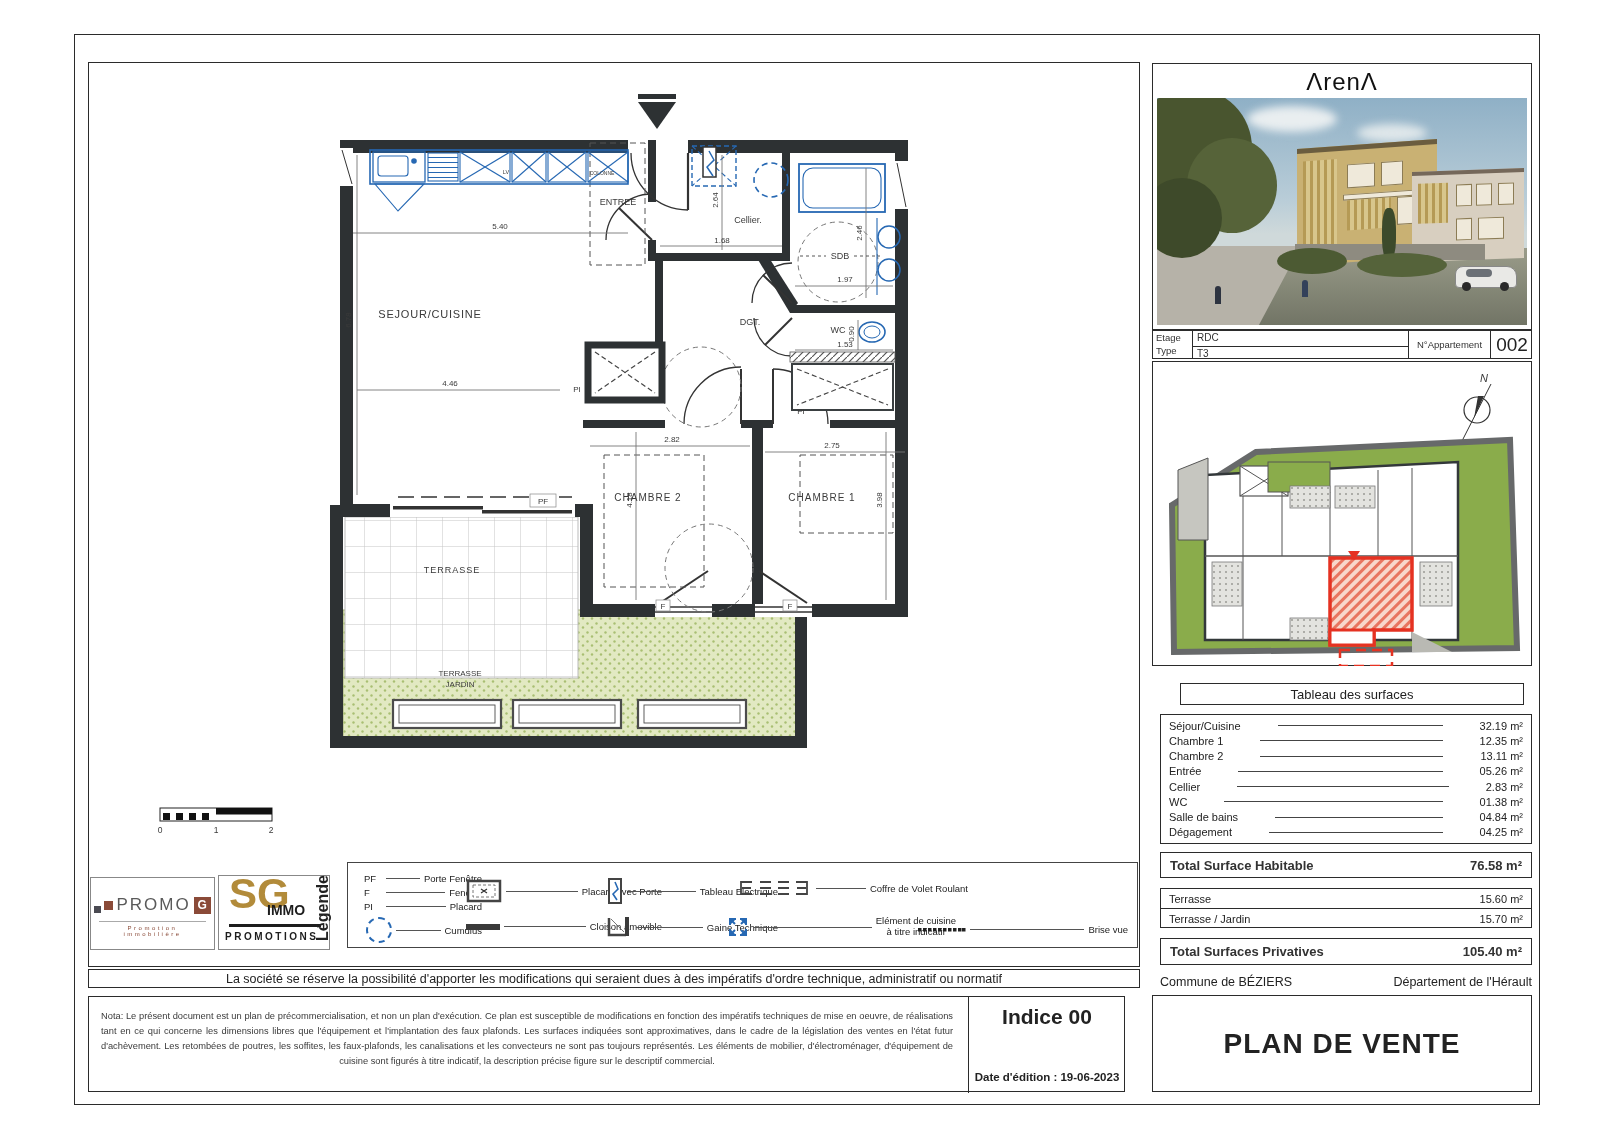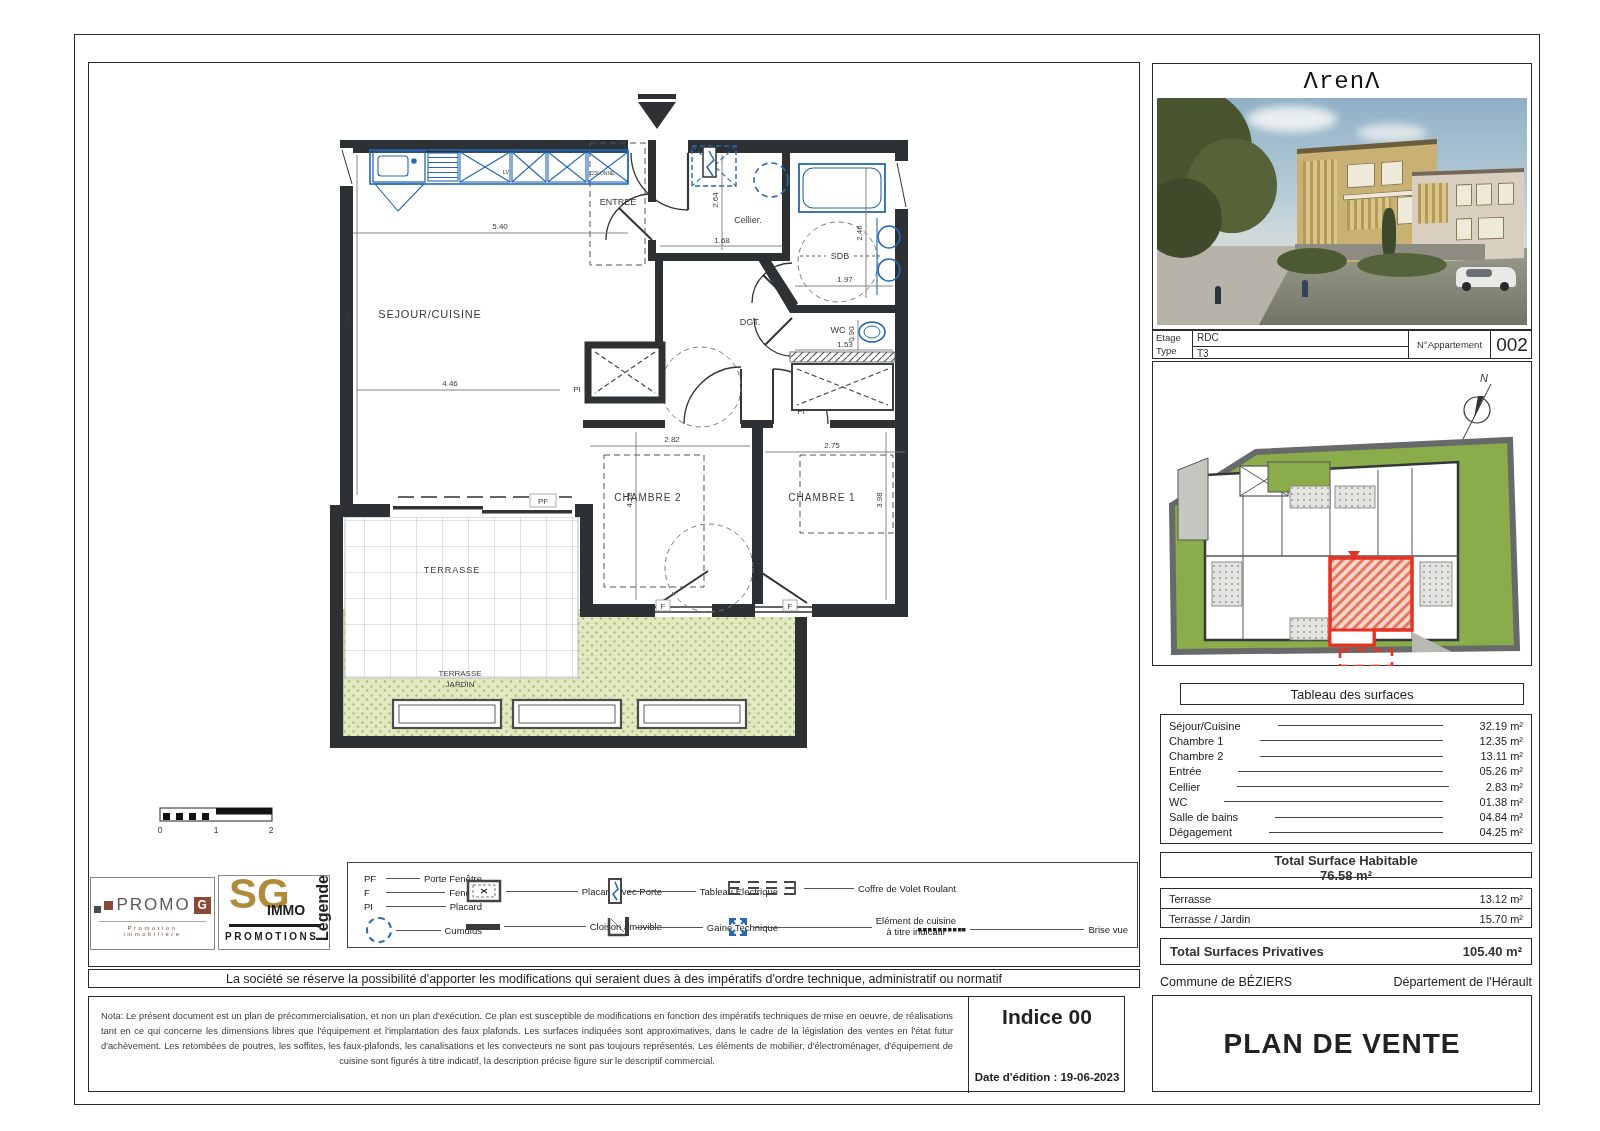--- a/index.html
+++ b/index.html
@@ -330,21 +330,21 @@
   <div class="lrow" style="left:258px;top:52px;width:172px;">
     <svg width="26" height="24" style="flex:none;">
       <polyline points="3,3 3,20 20,20" fill="none" stroke="#444" stroke-width="2.5"></polyline>
       <line x1="5" y1="4" x2="18" y2="17" stroke="#666" stroke-width="0.9"></line>
       <rect x="19" y="2" width="4" height="19" fill="#3a3a3a"></rect>
     </svg>
     <span class="lead"></span>
       <span>Gaine Technique</span>
   </div>
 
-  <div class="lrow" style="left:378px;top:16px;width:230px;">
+  <div class="lrow" style="left:390px;top:16px;width:230px;">
     <svg width="74" height="18" style="flex:none;">
       <g fill="none" stroke="#444" stroke-width="1.8">
         <path d="M14 3 H3 V15 H14 M4 9 H13"></path>
         <path d="M22 3 H33 M22 9 H33 M22 15 H33"></path>
         <path d="M40 3 H51 M40 9 H51 M40 15 H51"></path>
         <path d="M58 3 H69 V15 H58 M59 9 H68"></path>
       </g>
     </svg>
     <span class="lead"></span>
       <span>Coffre de Volet Roulant</span>
@@ -379,21 +379,21 @@
           <rect x="40" y="2" width="3.5" height="3.5"></rect>
           <rect x="44" y="2" width="3.5" height="3.5"></rect>
         </g>
     </svg>
     <span class="lead"></span>
       <span>Brise vue</span>
   </div>
 </div>
 
 <div class="abs box" style="left:1152px;top:63px;width:380px;height:267px;">
-  <div style="text-align:center;font-size:24px;letter-spacing:1px;color:#111;padding-top:4px;height:30px;font-family:Liberation Mono, monospace;">ΛrenΛ</div>
+  <div style="text-align:center;font-size:24px;letter-spacing:1px;color:#111;padding-top:4px;height:30px;">ΛrenΛ</div>
   <div class="photo" style="position:absolute;left:4px;right:4px;top:34px;bottom:4px;">
     <div class="blob" style="left:90px;top:8px;width:90px;height:26px;background:#e9eef0;filter:blur(4px);"></div>
     <div class="blob" style="left:200px;top:26px;width:70px;height:18px;background:#dfe7ea;filter:blur(4px);"></div>
 
     <div class="abs" style="left:0;top:150px;width:100%;height:82px;background:linear-gradient(#9a9c8a,#6f7263);"></div>
     <div class="abs" style="left:-30px;top:148px;width:150px;height:90px;background:#b6b2a8;transform:skewX(-28deg);"></div>
 
     <div class="bld" style="left:140px;top:46px;width:140px;height:112px;background:#c9b173;border-top:5px solid #6b5d3f;transform:skewY(-4deg);">
       <div class="slat" style="left:6px;top:8px;width:34px;height:92px;"></div>
       <div class="win" style="left:50px;top:14px;width:26px;height:22px;"></div>
@@ -535,30 +535,30 @@
       <span class="lead"></span>
       <span class="val">04.84 m²</span>
     </div>
   <div class="srow">
       <span>Dégagement</span>
       <span class="lead"></span>
       <span class="val">04.25 m²</span>
     </div>
 </div>
 
-<div class="abs box total" style="left:1160px;top:852px;width:372px;height:26px;border-width:1.5px;flex-direction:column;">
+<div class="abs box total" style="left:1160px;top:852px;width:372px;height:26px;border-width:1.5px;">
   <span>Total Surface Habitable</span>
     <span>76.58 m²</span>
 </div>
 
 <div class="abs box" style="left:1160px;top:888px;width:372px;height:40px;">
   <div class="srow" style="height:19px;border-bottom:1px solid #2b2b2b;">
       <span>Terrasse</span>
       <span style="flex:1;"></span>
-      <span class="val">13.12 m²</span>
+      <span class="val">15.60 m²</span>
     </div>
   <div class="srow" style="height:19px;">
       <span>Terrasse / Jardin</span>
       <span style="flex:1;"></span>
       <span class="val">15.70 m²</span>
     </div>
 </div>
 
 <div class="abs box total" style="left:1160px;top:938px;width:372px;height:27px;border-width:1.5px;">
   <span>Total Surfaces Privatives</span>

